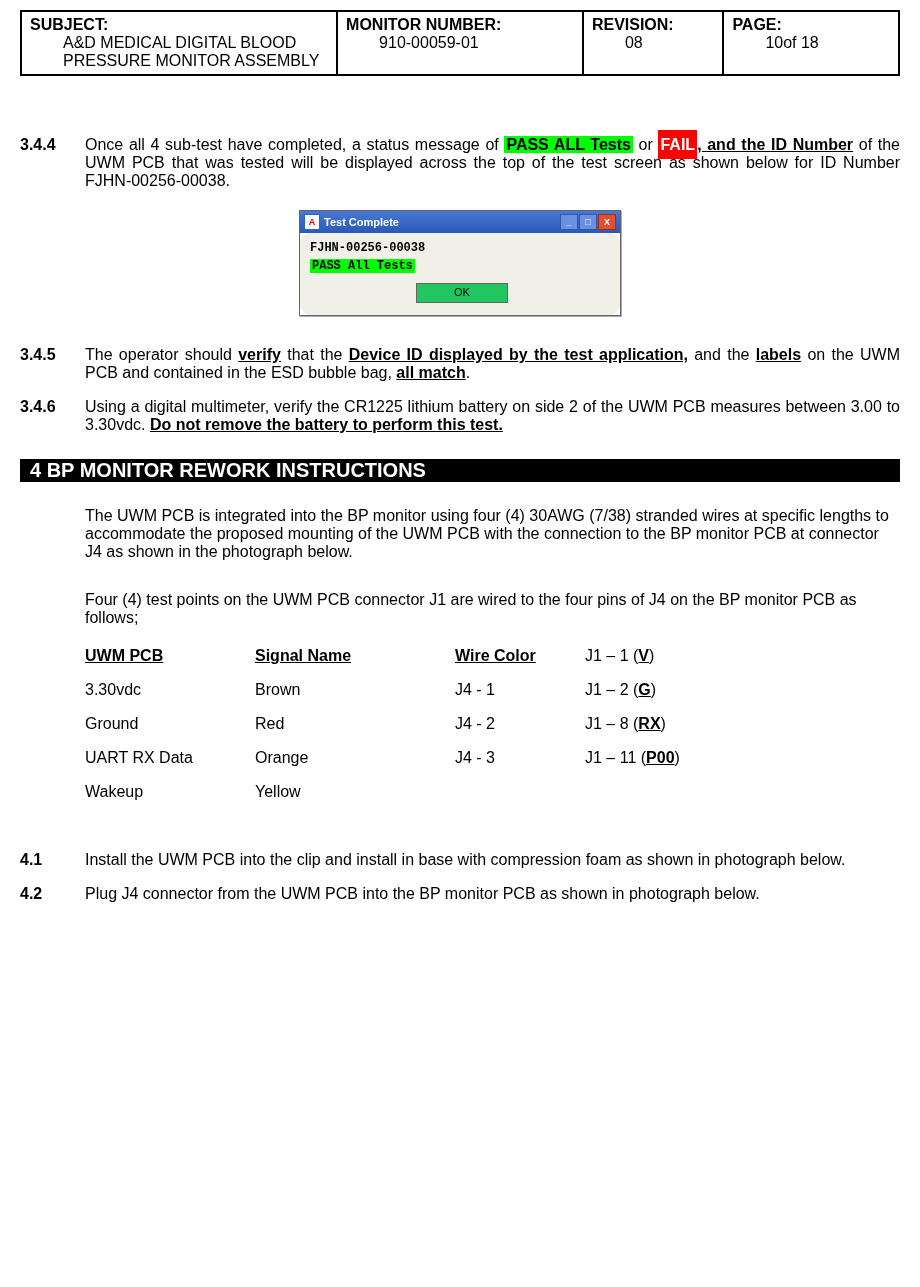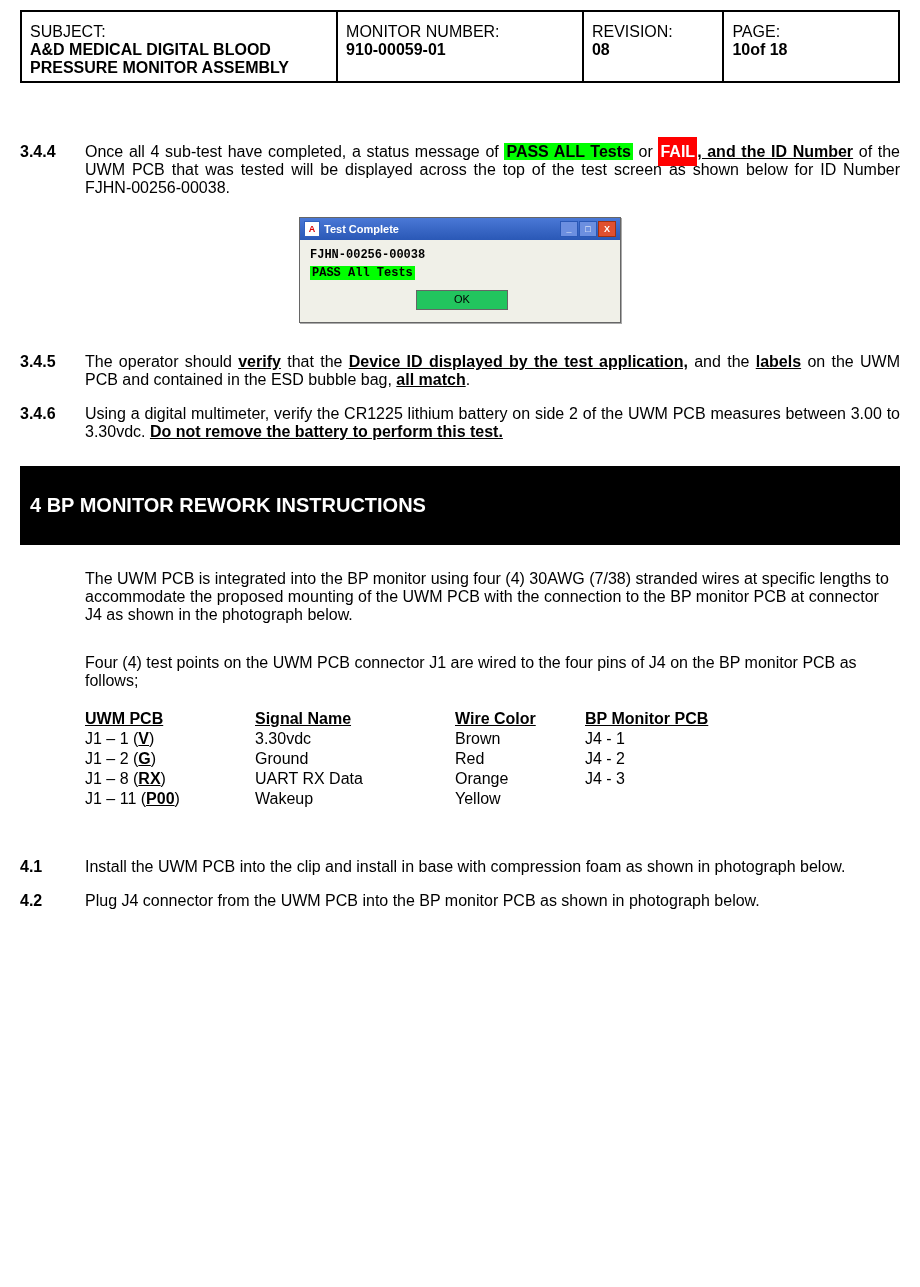--- a/index.html
+++ b/index.html
@@ -16,22 +16,22 @@
     border-collapse: collapse;
     table-layout: fixed;
     margin-bottom: 60px;
   }
   .header-table td {
     border: 2px solid #000;
     vertical-align: top;
     padding: 4px 8px;
     font-size: 16px;
   }
-  .header-label { font-weight: normal; margin-top: 7px; }
-  .header-value { font-weight: bold; }
+  .header-label { font-weight: bold; }
+  .header-value { font-weight: normal; margin-left: 33px; }
   .header-center { }
   .num-row {
     display: flex;
     margin-bottom: 16px;
     text-align: justify;
     text-justify: inter-word;
     justify-content: space-between;
   }
   .num {
     flex: 0 0 65px;
@@ -50,32 +50,32 @@
     background: #ff0000;
     color: #fff;
     font-weight: bold;
     padding: 6px 2px;
   }
   .section-bar {
     background: #000;
     color: #fff;
     font-weight: bold;
     font-size: 20px;
-    padding: 28px 10px;
+    padding: 0 10px;
     margin: 25px 0 25px 0;
     font-family: Arial, sans-serif;
   }
   .indent-block {
     margin-left: 65px;
     margin-bottom: 20px;
   }
   .pin-table {
     display: grid;
     grid-template-columns: 170px 200px 130px 1fr;
-    row-gap: 2px;
+    row-gap: 16px;
   }
   .pin-table .hdr {
     font-weight: bold;
     text-decoration: underline;
   }
   
   .tc-window {
     width: 320px;
     margin: 20px auto 30px auto;
     border: 1px solid #666;
@@ -115,20 +115,21 @@
     font-size: 9px;
     display: flex;
     align-items: center;
     justify-content: center;
     font-weight: bold;
   }
   .tc-winbtn.close { background: #e05030; border-color: #a03010; }
   .tc-body {
     background: #f0f0e8;
     padding: 8px 6px 12px 10px;
+    border-radius: 11px;
   }
   .tc-line1 {
     font-family: "Courier New", monospace;
     font-weight: bold;
     font-size: 12px;
     margin-bottom: 4px;
   }
   .tc-line2 {
     font-family: "Courier New", monospace;
     font-weight: bold;
@@ -223,21 +224,20 @@
 <div class="section-bar">4     BP MONITOR REWORK INSTRUCTIONS</div>
 
 <div class="indent-block">The UWM PCB is integrated into the BP monitor using four (4) 30AWG (7/38) stranded wires at specific lengths to accommodate the proposed mounting of the UWM   PCB with the connection to the BP monitor PCB at connector J4 as shown in the photograph below.</div>
 <div class="indent-block" style="margin-top:30px">Four (4) test points on the UWM PCB connector J1 are wired to the four pins of J4 on the BP monitor PCB as follows;</div>
 
 <div class="indent-block">
   <div class="pin-table">
     <div class="hdr">UWM PCB</div>
     <div class="hdr">Signal  Name</div>
     <div class="hdr">Wire Color</div>
-    <div class="hdr">BP Monitor PCB</div>
 
     <div><span>J1 – 1 (</span><span class="bold">V</span><span>)</span></div>
     <div>3.30vdc</div>
     <div>Brown</div>
     <div>J4 - 1</div>
 
     <div><span>J1 – 2 (</span><span class="bold">G</span><span>)</span></div>
     <div>Ground</div>
     <div>Red</div>
     <div>J4 - 2</div>

